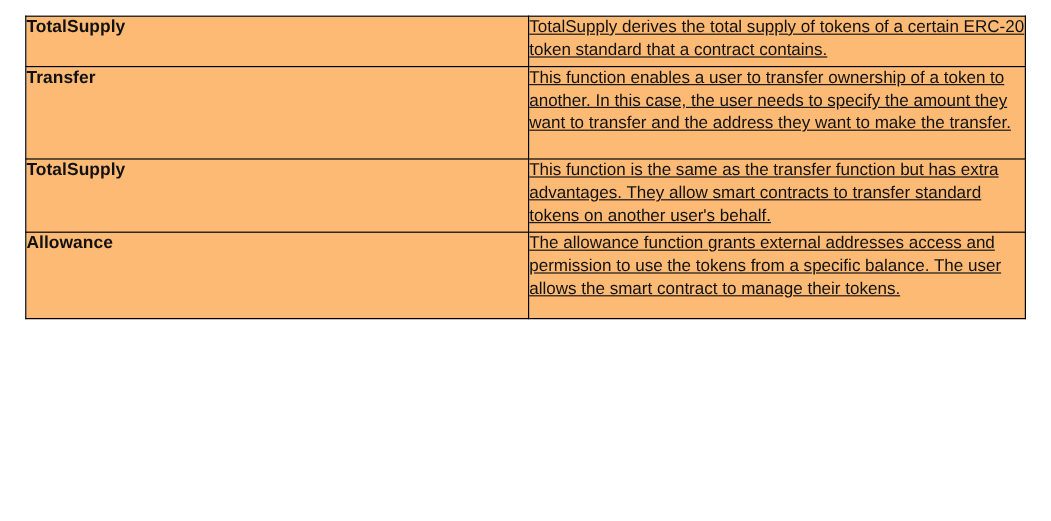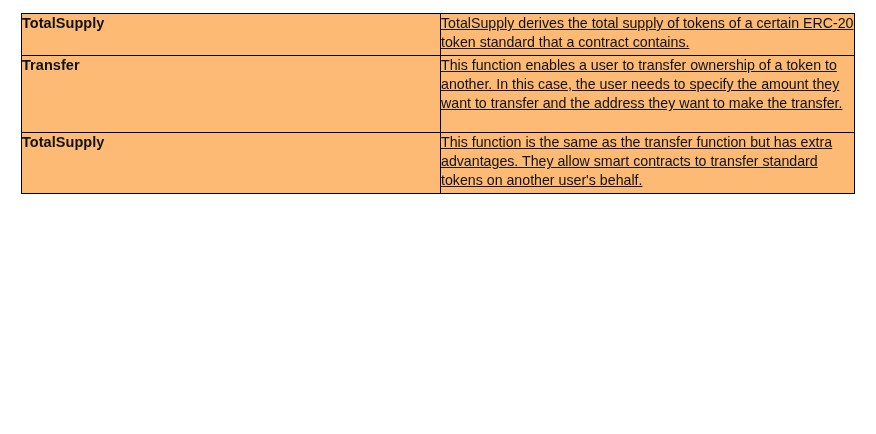--- a/index.html
+++ b/index.html
@@ -110,17 +110,25 @@
       <tr data-row="3">
         <td class="cell-function">
           <div class="fn-name">TotalSupply</div>
         </td>
         <td class="cell-description">
           <div class="fn-desc">This function is the same as the transfer function but has extra advantages. They allow smart contracts to transfer standard tokens on another user's behalf.</div>
         </td>
       </tr>
 
 
+      <tr data-row="5">
+        <td class="cell-function">
+          <div class="fn-name">Allowance</div>
+        </td>
+        <td class="cell-description">
+          <div class="fn-desc">The allowance function grants external addresses access and permission to use the tokens from a specific balance. The user allows the smart contract to manage their tokens.</div>
+        </td>
+      </tr>
 
     </tbody>
   </table>
 
 </div>
 
 </body></html>

